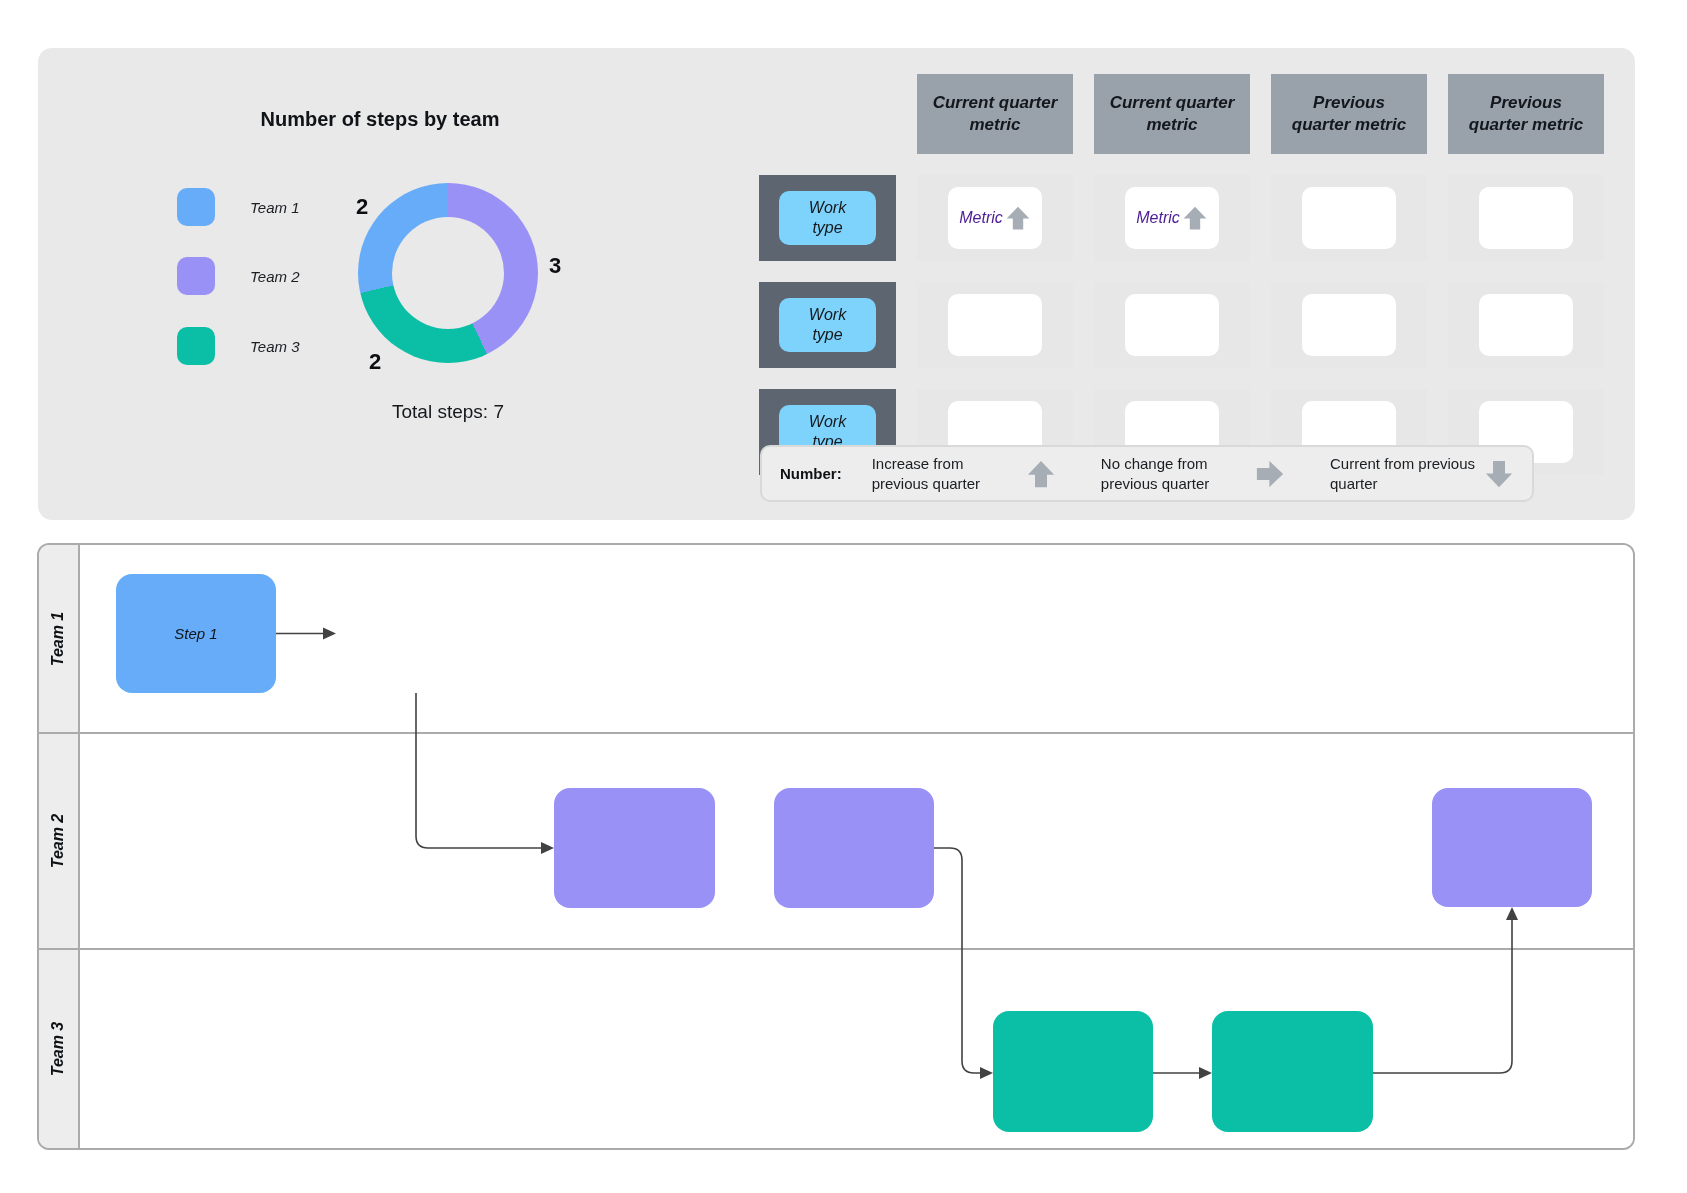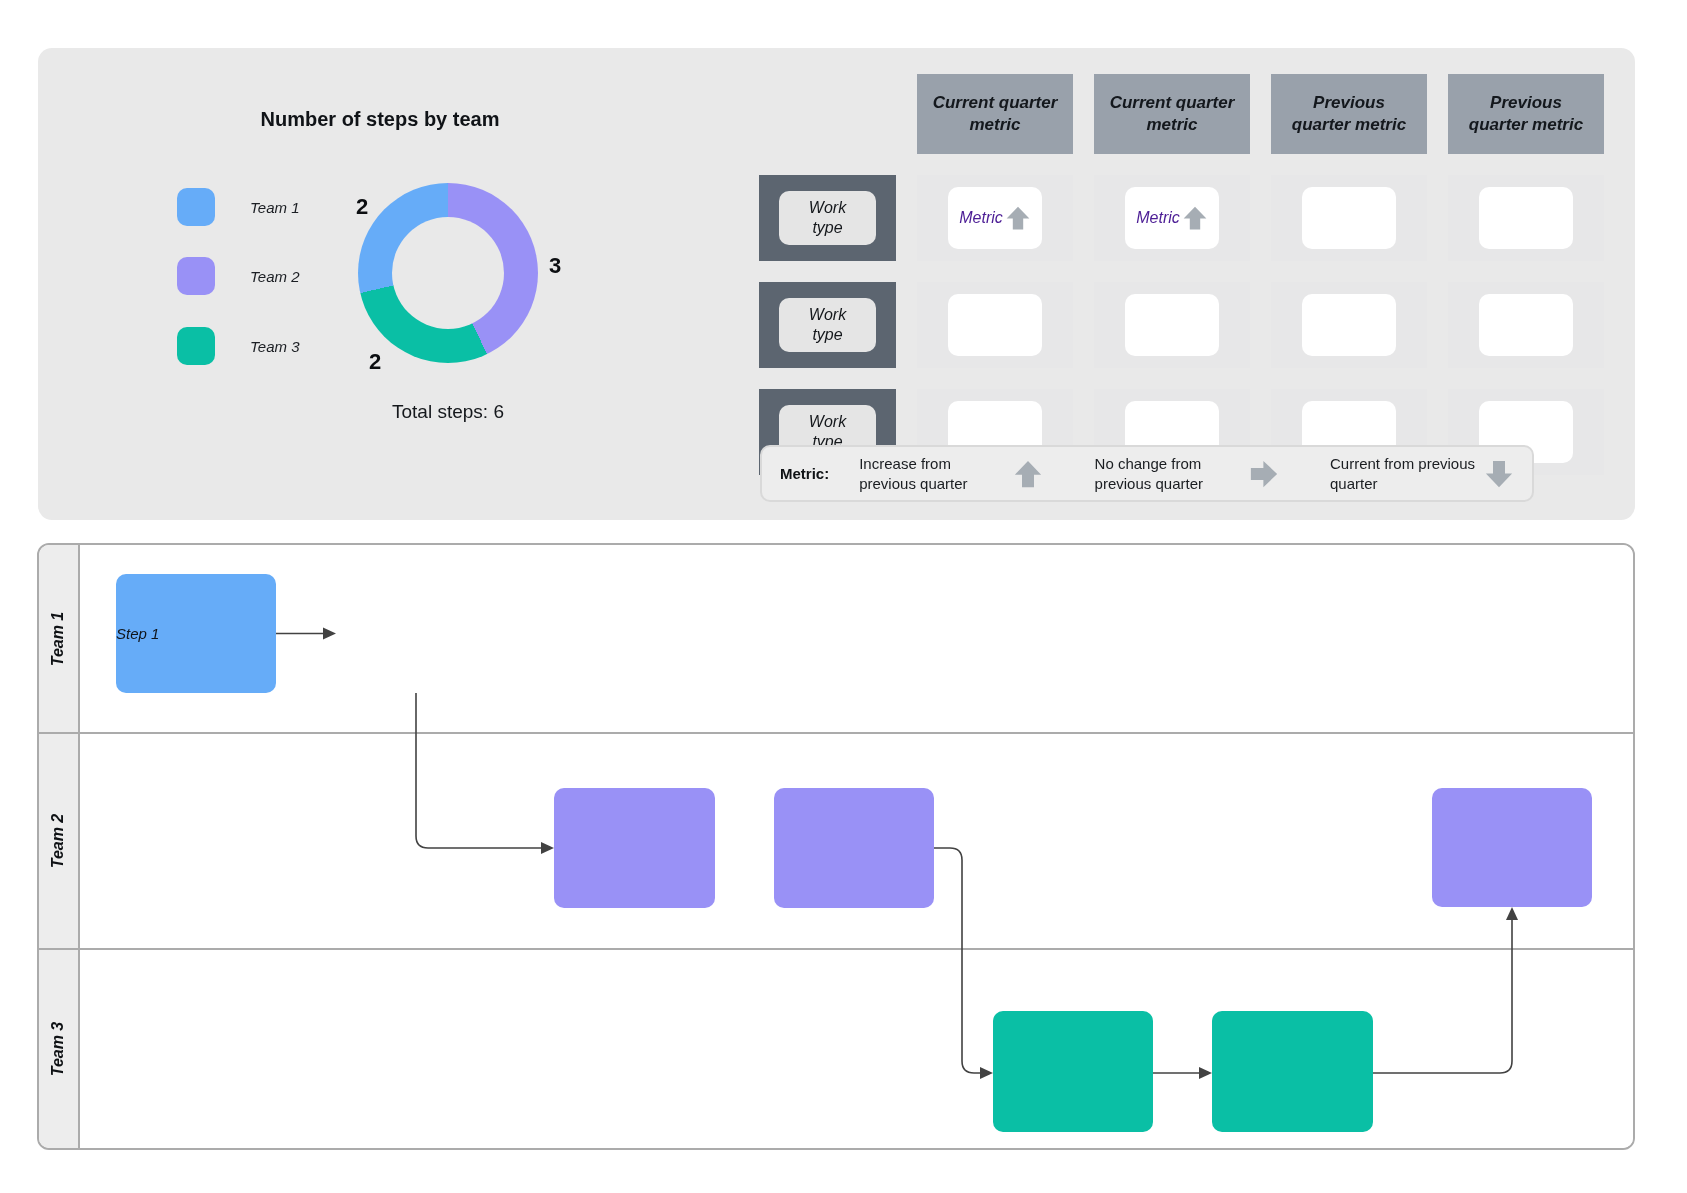--- a/index.html
+++ b/index.html
@@ -28,21 +28,21 @@
 
   
   .mtable { position:absolute; left:721px; top:26px; display:grid;
             grid-template-columns:137px 156px 156px 156px 156px;
             grid-template-rows:80px 86px 86px 86px; gap:21px; }
   .corner { background:transparent; }
   .th { background:#99A1AB; display:flex; align-items:center; justify-content:center; text-align:center;
         font-weight:bold; font-style:italic; font-size:17px; line-height:1.3; color:#14181d; }
   .th span { display:inline-block; width:126px; }
   .rh { background:#5C6570; display:flex; align-items:center; justify-content:center; }
-  .work-box { background:#e5e5e5; width:97px; height:54px; border-radius:10px;
+  .work-box { background:#7dd3fc; width:97px; height:54px; border-radius:10px;
               display:flex; align-items:center; justify-content:center; }
   .work-box span { width:60px; text-align:center; font-style:italic; font-size:16px; line-height:1.25; color:#15181c; }
   .td { background:#E7E7E8; display:flex; align-items:center; justify-content:center; }
   .cell-box { background:#fff; width:94px; height:62px; border-radius:10px;
               display:flex; align-items:center; justify-content:center; gap:2px; }
   .metric-text { font-style:italic; font-size:16px; color:#4c1d95; }
   .block-arrow { width:26px; height:26px; flex:none; }
   .block-arrow path { fill:#A6ADB4; }
   .rot-right { transform:rotate(90deg); }
   .rot-down  { transform:rotate(180deg); }
@@ -65,21 +65,21 @@
   .lane { display:flex; }
   .lane-1 { height:187px; }
   .lane-2 { height:216px; border-top:2px solid #ABABAB; }
   .lane-3 { height:200px; border-top:2px solid #ABABAB; }
   .lane-head { width:41px; background:#EDEDED; border-right:2px solid #ABABAB;
                display:flex; align-items:center; justify-content:center; flex:none; }
   .lane-head span { transform:rotate(-90deg); white-space:nowrap; font-weight:bold; font-style:italic;
                     font-size:16px; color:#0f1215; }
   .lane-body { flex:1; background:#fff; }
 
-  .flow-box { position:absolute; border-radius:10px; display:flex; align-items:center; justify-content:flex-start;
+  .flow-box { position:absolute; border-radius:16px; display:flex; align-items:center; justify-content:center;
               font-style:italic; font-size:15px; color:#10151b; }
   .b-step1 { left:77px;  top:29px;  width:160px; height:119px; }
   .b-step2 { left:297px; top:29px;  width:160px; height:119px; }
   .b-p1 { left:515px;  top:243px; width:161px; height:120px; }
   .b-p2 { left:735px;  top:243px; width:160px; height:120px; }
   .b-p3 { left:1393px; top:243px; width:160px; height:119px; }
   .b-t1 { left:954px;  top:466px; width:160px; height:121px; }
   .b-t2 { left:1173px; top:466px; width:161px; height:121px; }
 
   .connectors { position:absolute; left:0; top:0; width:1594px; height:603px; pointer-events:none; }
@@ -101,21 +101,21 @@
     <div class="sw-label" style="top:140px">Team 1</div>
     <div class="sw-label" style="top:209px">Team 2</div>
     <div class="sw-label" style="top:279px">Team 3</div>
 
     <div class="donut" style="background: conic-gradient(rgb(153, 145, 246) 0deg, rgb(153, 145, 246) 154.286deg, rgb(10, 191, 165) 154.286deg, rgb(10, 191, 165) 257.143deg, rgb(102, 172, 248) 257.143deg, rgb(102, 172, 248) 360deg);">
       <div class="donut-hole"></div>
     </div>
     <div class="donut-label dl1">2</div>
     <div class="donut-label dl2">3</div>
     <div class="donut-label dl3">2</div>
-    <div class="total-label">Total steps: 6</div>
+    <div class="total-label">Total steps: 7</div>
 
     <div class="mtable">
       <div class="corner"></div>
       <div class="th">
           <span>Current quarter metric</span>
         </div>
       <div class="th">
           <span>Current quarter metric</span>
         </div>
       <div class="th">
@@ -184,21 +184,21 @@
         </div>
       <div class="td">
           <div class="cell-box"></div>
         </div>
       <div class="td">
           <div class="cell-box"></div>
         </div>
     </div>
 
     <div class="legendbar">
-      <span class="ltitle">Metric:</span>
+      <span class="ltitle">Number:</span>
       <div class="litems">
         <div class="litem">
           <span class="ltext">Increase from previous quarter</span>
           <svg class="l-arrow" viewBox="0 0 24 24">
               <path d="M12 1.5 L22.5 12.5 H16.8 V22.5 H7.2 V12.5 H1.5 Z"></path>
             </svg>
         </div>
         <div class="litem">
           <span class="ltext">No change from previous quarter</span>
           <svg class="l-arrow rot-right" viewBox="0 0 24 24">

